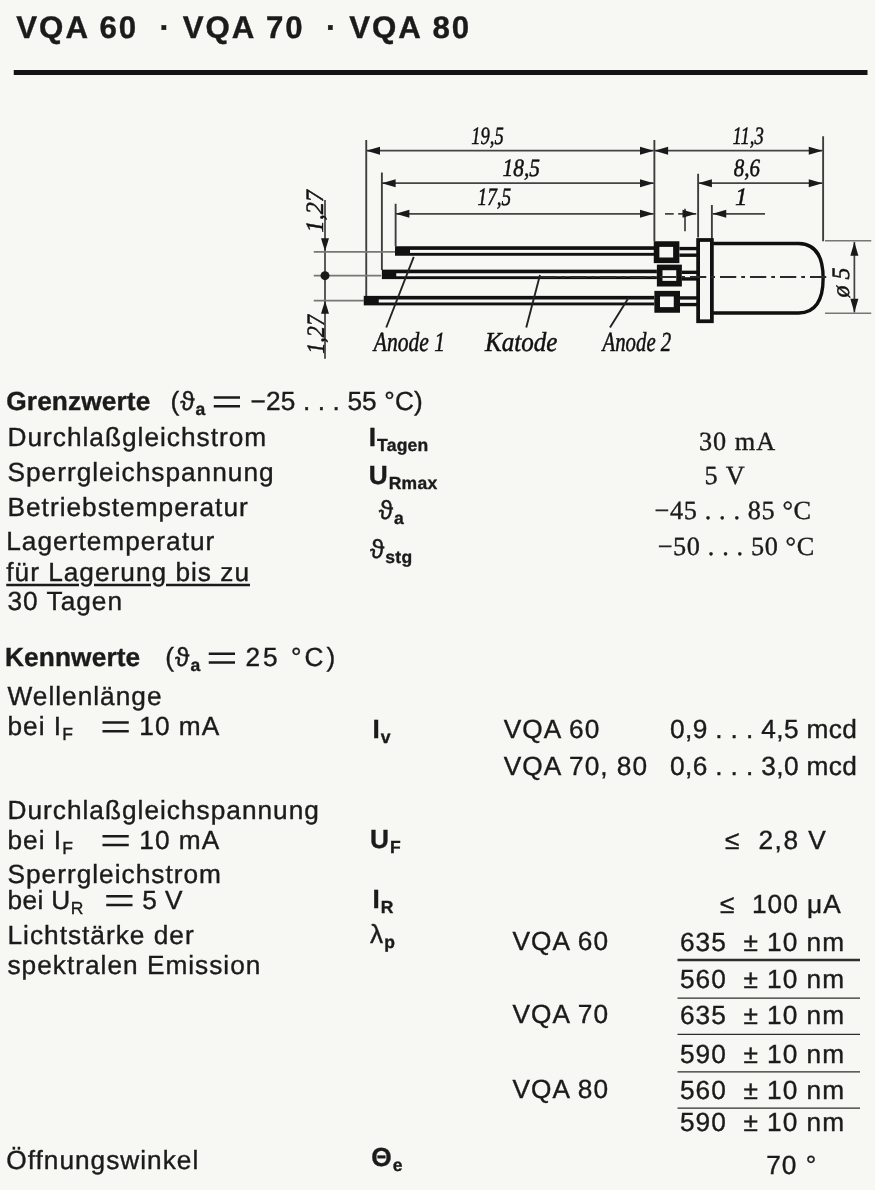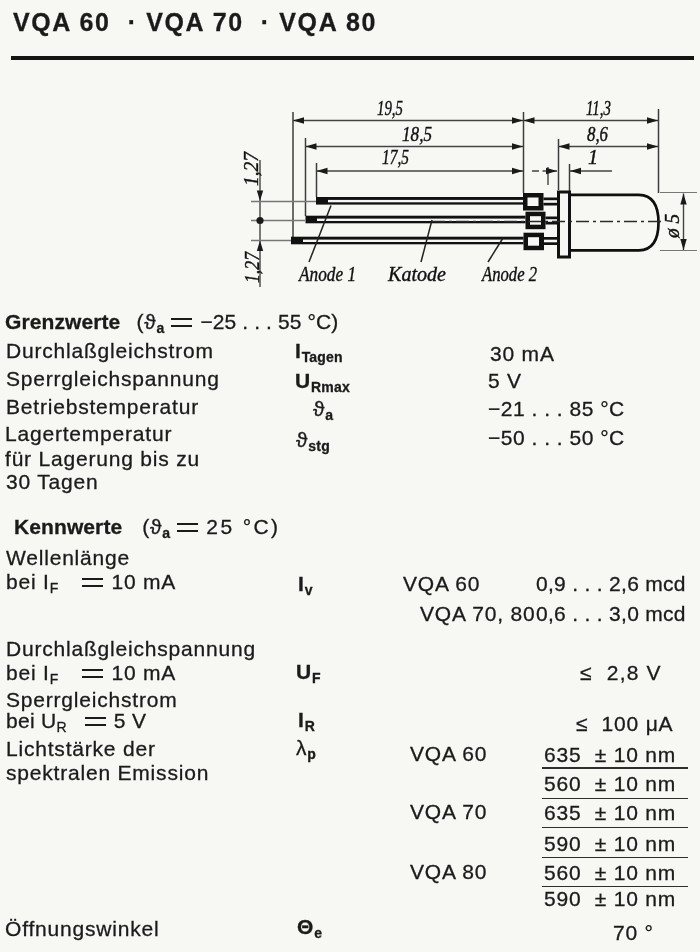--- a/index.html
+++ b/index.html
@@ -1,20 +1,20 @@
 <!DOCTYPE html>
 <html><head>
 <meta charset="utf-8">
 <style>
 html,body{margin:0;padding:0;}
 body{width:700px;height:952px;position:relative;background:#f7f7f3;font-family:"Liberation Sans",sans-serif;color:#1b1b1b;overflow:hidden;-webkit-text-stroke:0.3px #1b1b1b;}
 .t{position:absolute;font-size:21px;line-height:21px;white-space:nowrap;letter-spacing:0.8px;}
 .b{font-weight:bold;}
 .hb{font-weight:bold;letter-spacing:0.1px;}
-.r{text-align:left;}
+.r{text-align:center;font-family:Liberation Serif, serif;}
 sub.s{font-size:14px;vertical-align:-4px;letter-spacing:0.2px;}
 .weq{display:inline-block;width:21px;height:9px;border-top:2.7px solid #1b1b1b;border-bottom:2.7px solid #1b1b1b;box-sizing:border-box;margin:0 8px 0 7px;vertical-align:2.5px;}
 .ul{position:absolute;height:1.8px;background:#2e2e2e;}
 #title{position:absolute;left:13px;top:8px;font-size:25px;font-weight:bold;letter-spacing:1.6px;}
 #rule{position:absolute;left:11px;top:56px;width:683px;height:3.6px;background:#141414;}
 svg{position:absolute;left:0;top:0;}
 </style>
 </head>
 <body>
 <div id="title">VQA 60&nbsp; ·&nbsp;VQA 70&nbsp; ·&nbsp;VQA 80</div>
@@ -129,39 +129,39 @@
 
 <div class="t" style="left:6px;top:340px;">Durchlaßgleichstrom</div>
 <div class="t b" style="left:295px;top:339.5px;">I<sub class="s">Tagen</sub></div>
 <div class="t r" style="left:490px;top:342.5px;width:200px;">30 mA</div>
 
 <div class="t" style="left:6px;top:367.5px;text-align:center;">Sperrgleichspannung</div>
 <div class="t b" style="left:295px;top:370px;">U<sub class="s">Rmax</sub></div>
 <div class="t r" style="left:488px;top:370px;width:184px;">5 V</div>
 
 <div class="t" style="left:6px;top:396px;">Betriebstemperatur</div>
-<div class="t" style="left:313px;top:398px;">ϑ<sub class="s b">a</sub></div>
-<div class="t r" style="left:488px;top:397.5px;width:197px;letter-spacing:0.5px;">−21 . . . 85 °C</div>
+<div class="t" style="left:303px;top:398px;">ϑ<sub class="s b">a</sub></div>
+<div class="t r" style="left:488px;top:397.5px;width:197px;letter-spacing:0.5px;">−45 . . . 85 °C</div>
 
 <div class="t" style="left:5px;top:423px;">Lagertemperatur</div>
 <div class="t" style="left:296px;top:429px;">ϑ<sub class="s b">stg</sub></div>
 <div class="t r" style="left:488px;top:426.5px;width:202px;letter-spacing:0.5px;">−50 . . . 50 °C</div>
 
-<div class="t" style="left:5px;top:448px;">für Lagerung bis zu</div>
+<div class="t" style="left:5px;top:448px;text-decoration:underline;">für Lagerung bis zu</div>
 <div class="t" style="left:6px;top:471px;">30 Tagen</div>
 
-<div class="t" style="left:14px;top:516px;text-align:center;"><span class="hb">Kennwerte</span><span style="margin-left:20px;">(ϑ<sub class="s b">a</sub></span><span class="weq"></span><span style="letter-spacing:2.4px;">25 °C)</span></div>
+<div class="t" style="left:4px;top:516px;text-align:center;"><span class="hb">Kennwerte</span><span style="margin-left:20px;">(ϑ<sub class="s b">a</sub></span><span class="weq"></span><span style="letter-spacing:2.4px;">25 °C)</span></div>
 
 <div class="t" style="left:6px;top:547px;">Wellenlänge</div>
 <div class="t" style="left:6px;top:571px;">bei I<sub class="s">F</sub><span class="weq" style="margin:0 8px 0 24px;"></span>10 mA</div>
 <div class="t b" style="left:298px;top:573px;">I<sub class="s">v</sub></div>
 <div class="t" style="left:403px;top:573px;">VQA 60</div>
-<div class="t" style="left:536px;top:573px;letter-spacing:0.3px;">0,9 . . . 2,6 mcd</div>
+<div class="t" style="left:536px;top:573px;letter-spacing:0.3px;">0,9 . . . 4,5 mcd</div>
 
-<div class="t" style="left:403px;top:603px;margin-left:17px;">VQA 70, 80</div>
+<div class="t" style="left:403px;top:603px;">VQA 70, 80</div>
 <div class="t" style="left:536px;top:603px;letter-spacing:0.3px;">0,6 . . . 3,0 mcd</div>
 
 <div class="t" style="left:6px;top:638px;">Durchlaßgleichspannung</div>
 <div class="t" style="left:6px;top:662px;">bei I<sub class="s">F</sub><span class="weq" style="margin:0 8px 0 24px;"></span>10 mA</div>
 <div class="t b" style="left:296px;top:660.5px;">U<sub class="s">F</sub></div>
 <div class="t" style="left:580px;top:662px;letter-spacing:1.2px;">≤ &nbsp;2,8 V</div>
 
 <div class="t" style="left:6px;top:689px;">Sperrgleichstrom</div>
 <div class="t" style="left:6px;top:710px;letter-spacing:0.3px;">bei U<sub class="s">R</sub><span class="weq" style="margin:0 8px 0 18px;"></span>5 V</div>
 <div class="t b" style="left:298px;top:709px;">I<sub class="s">R</sub></div>

